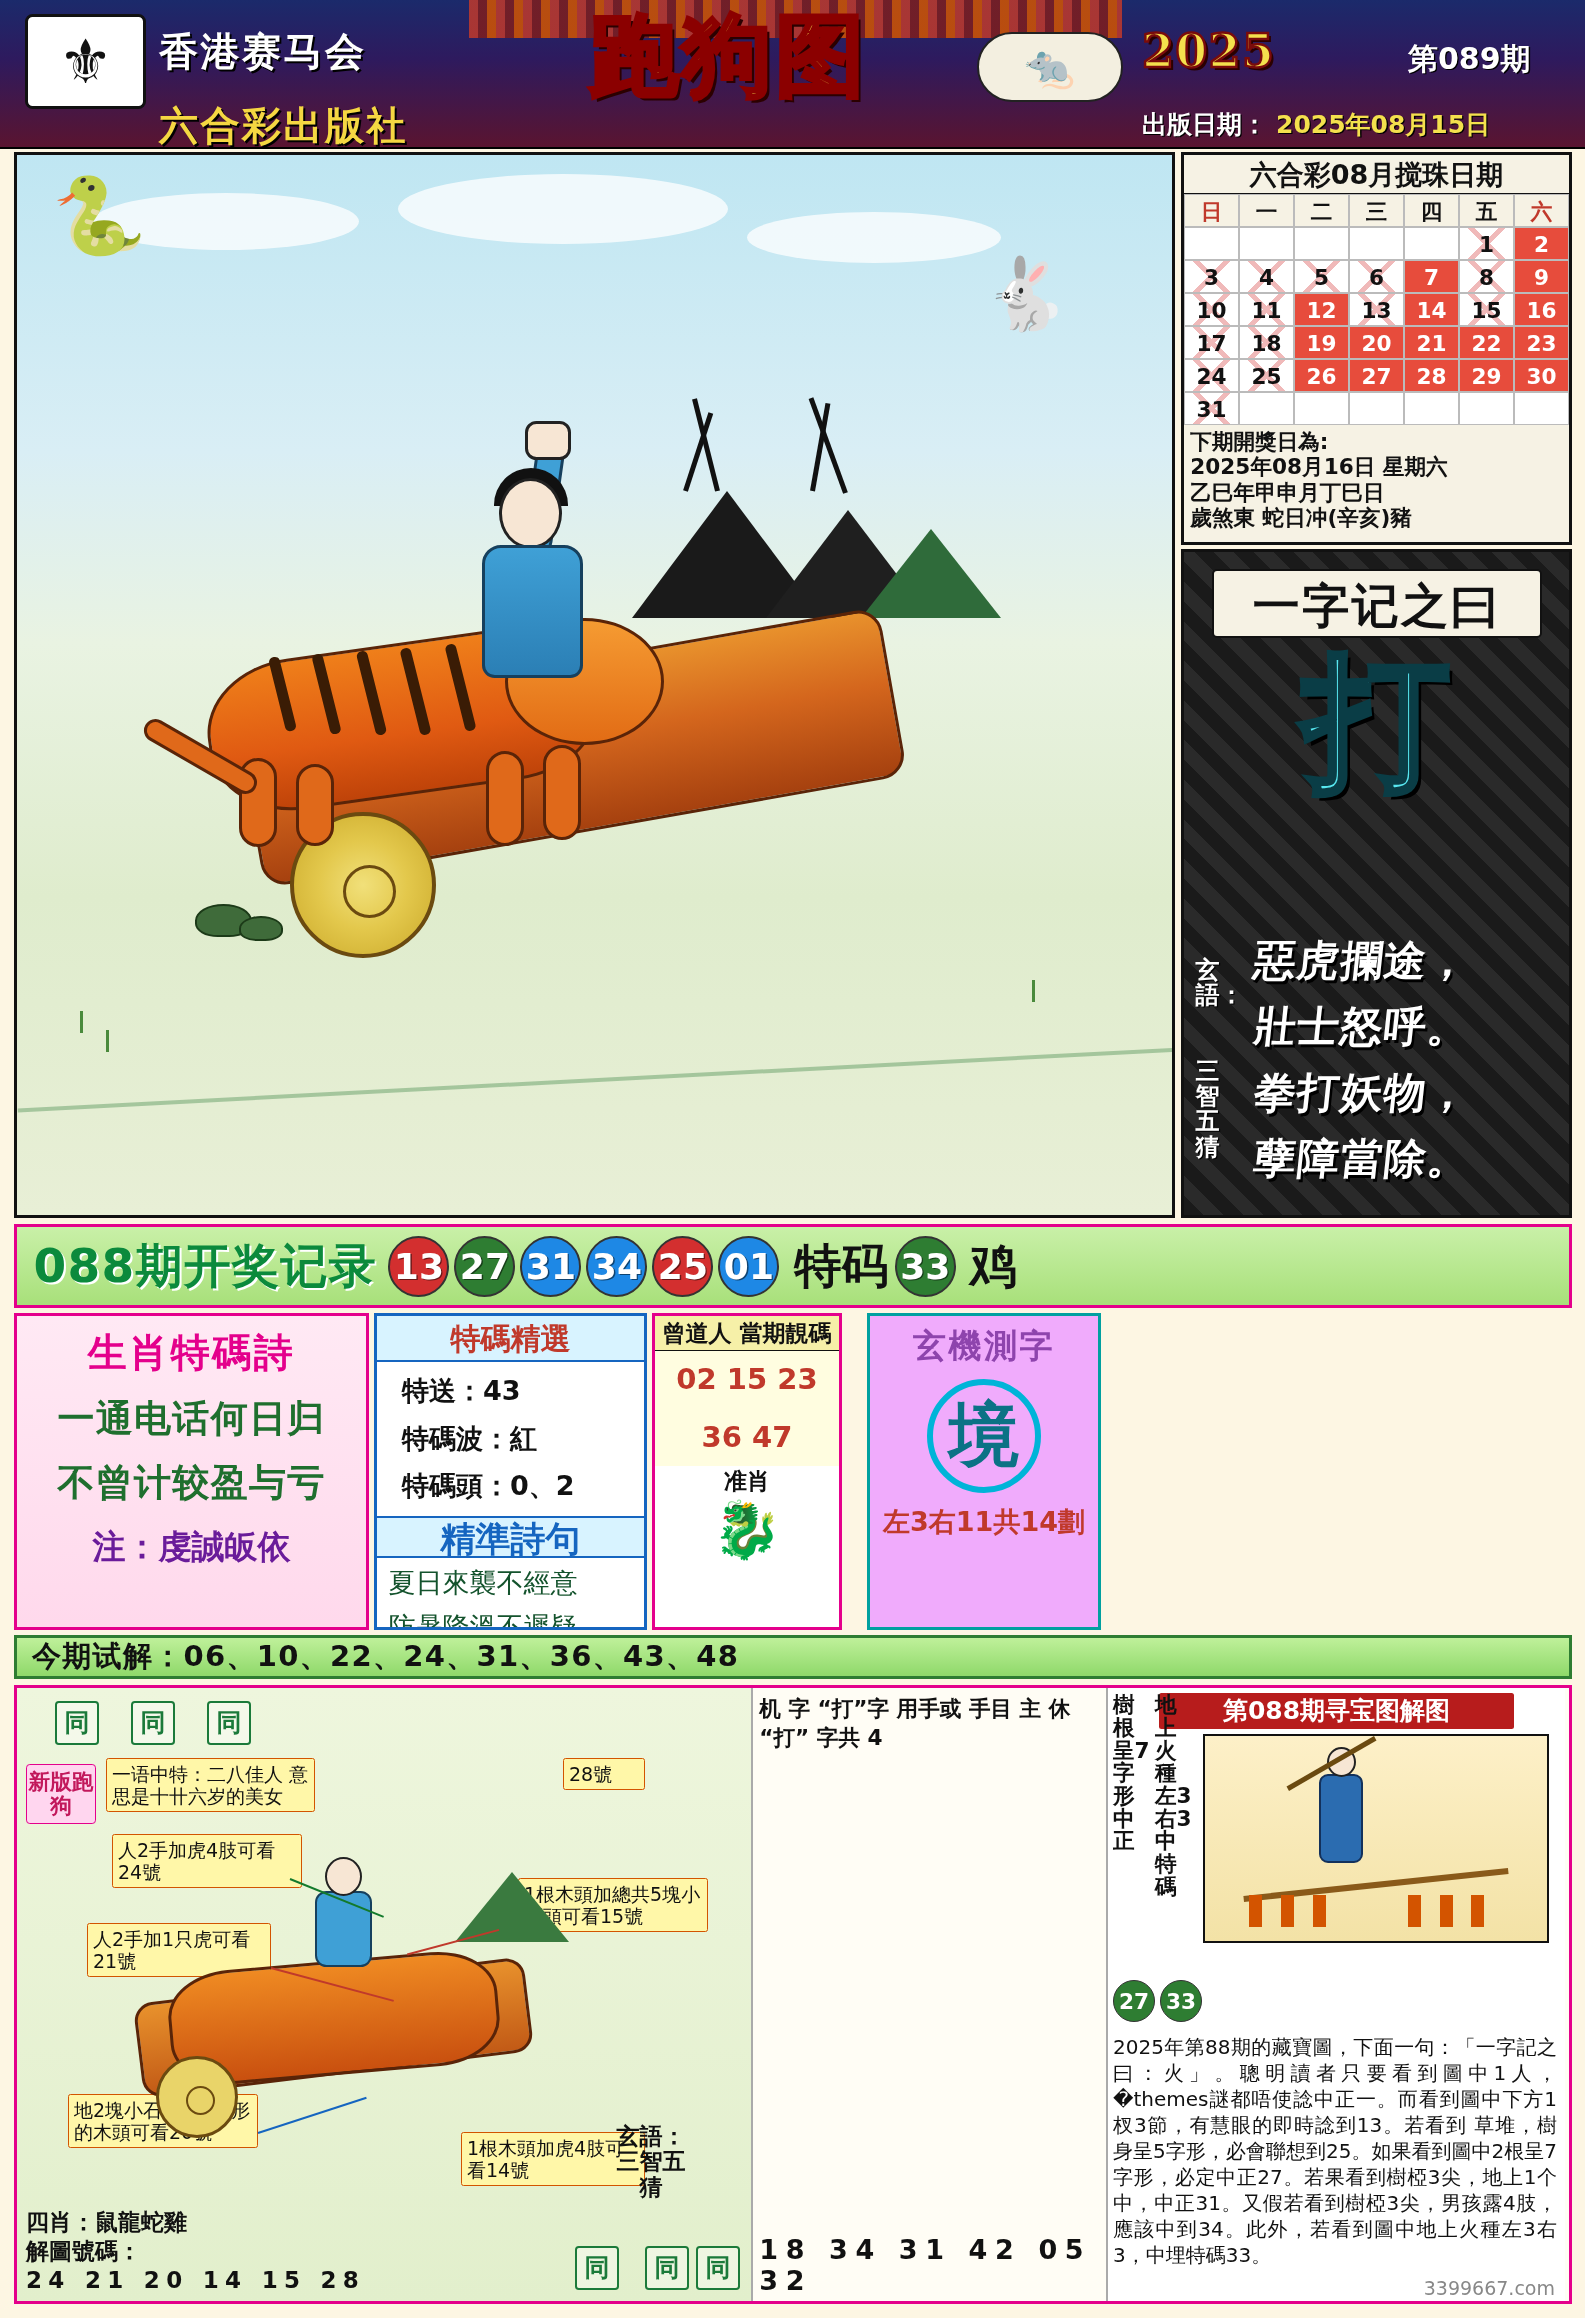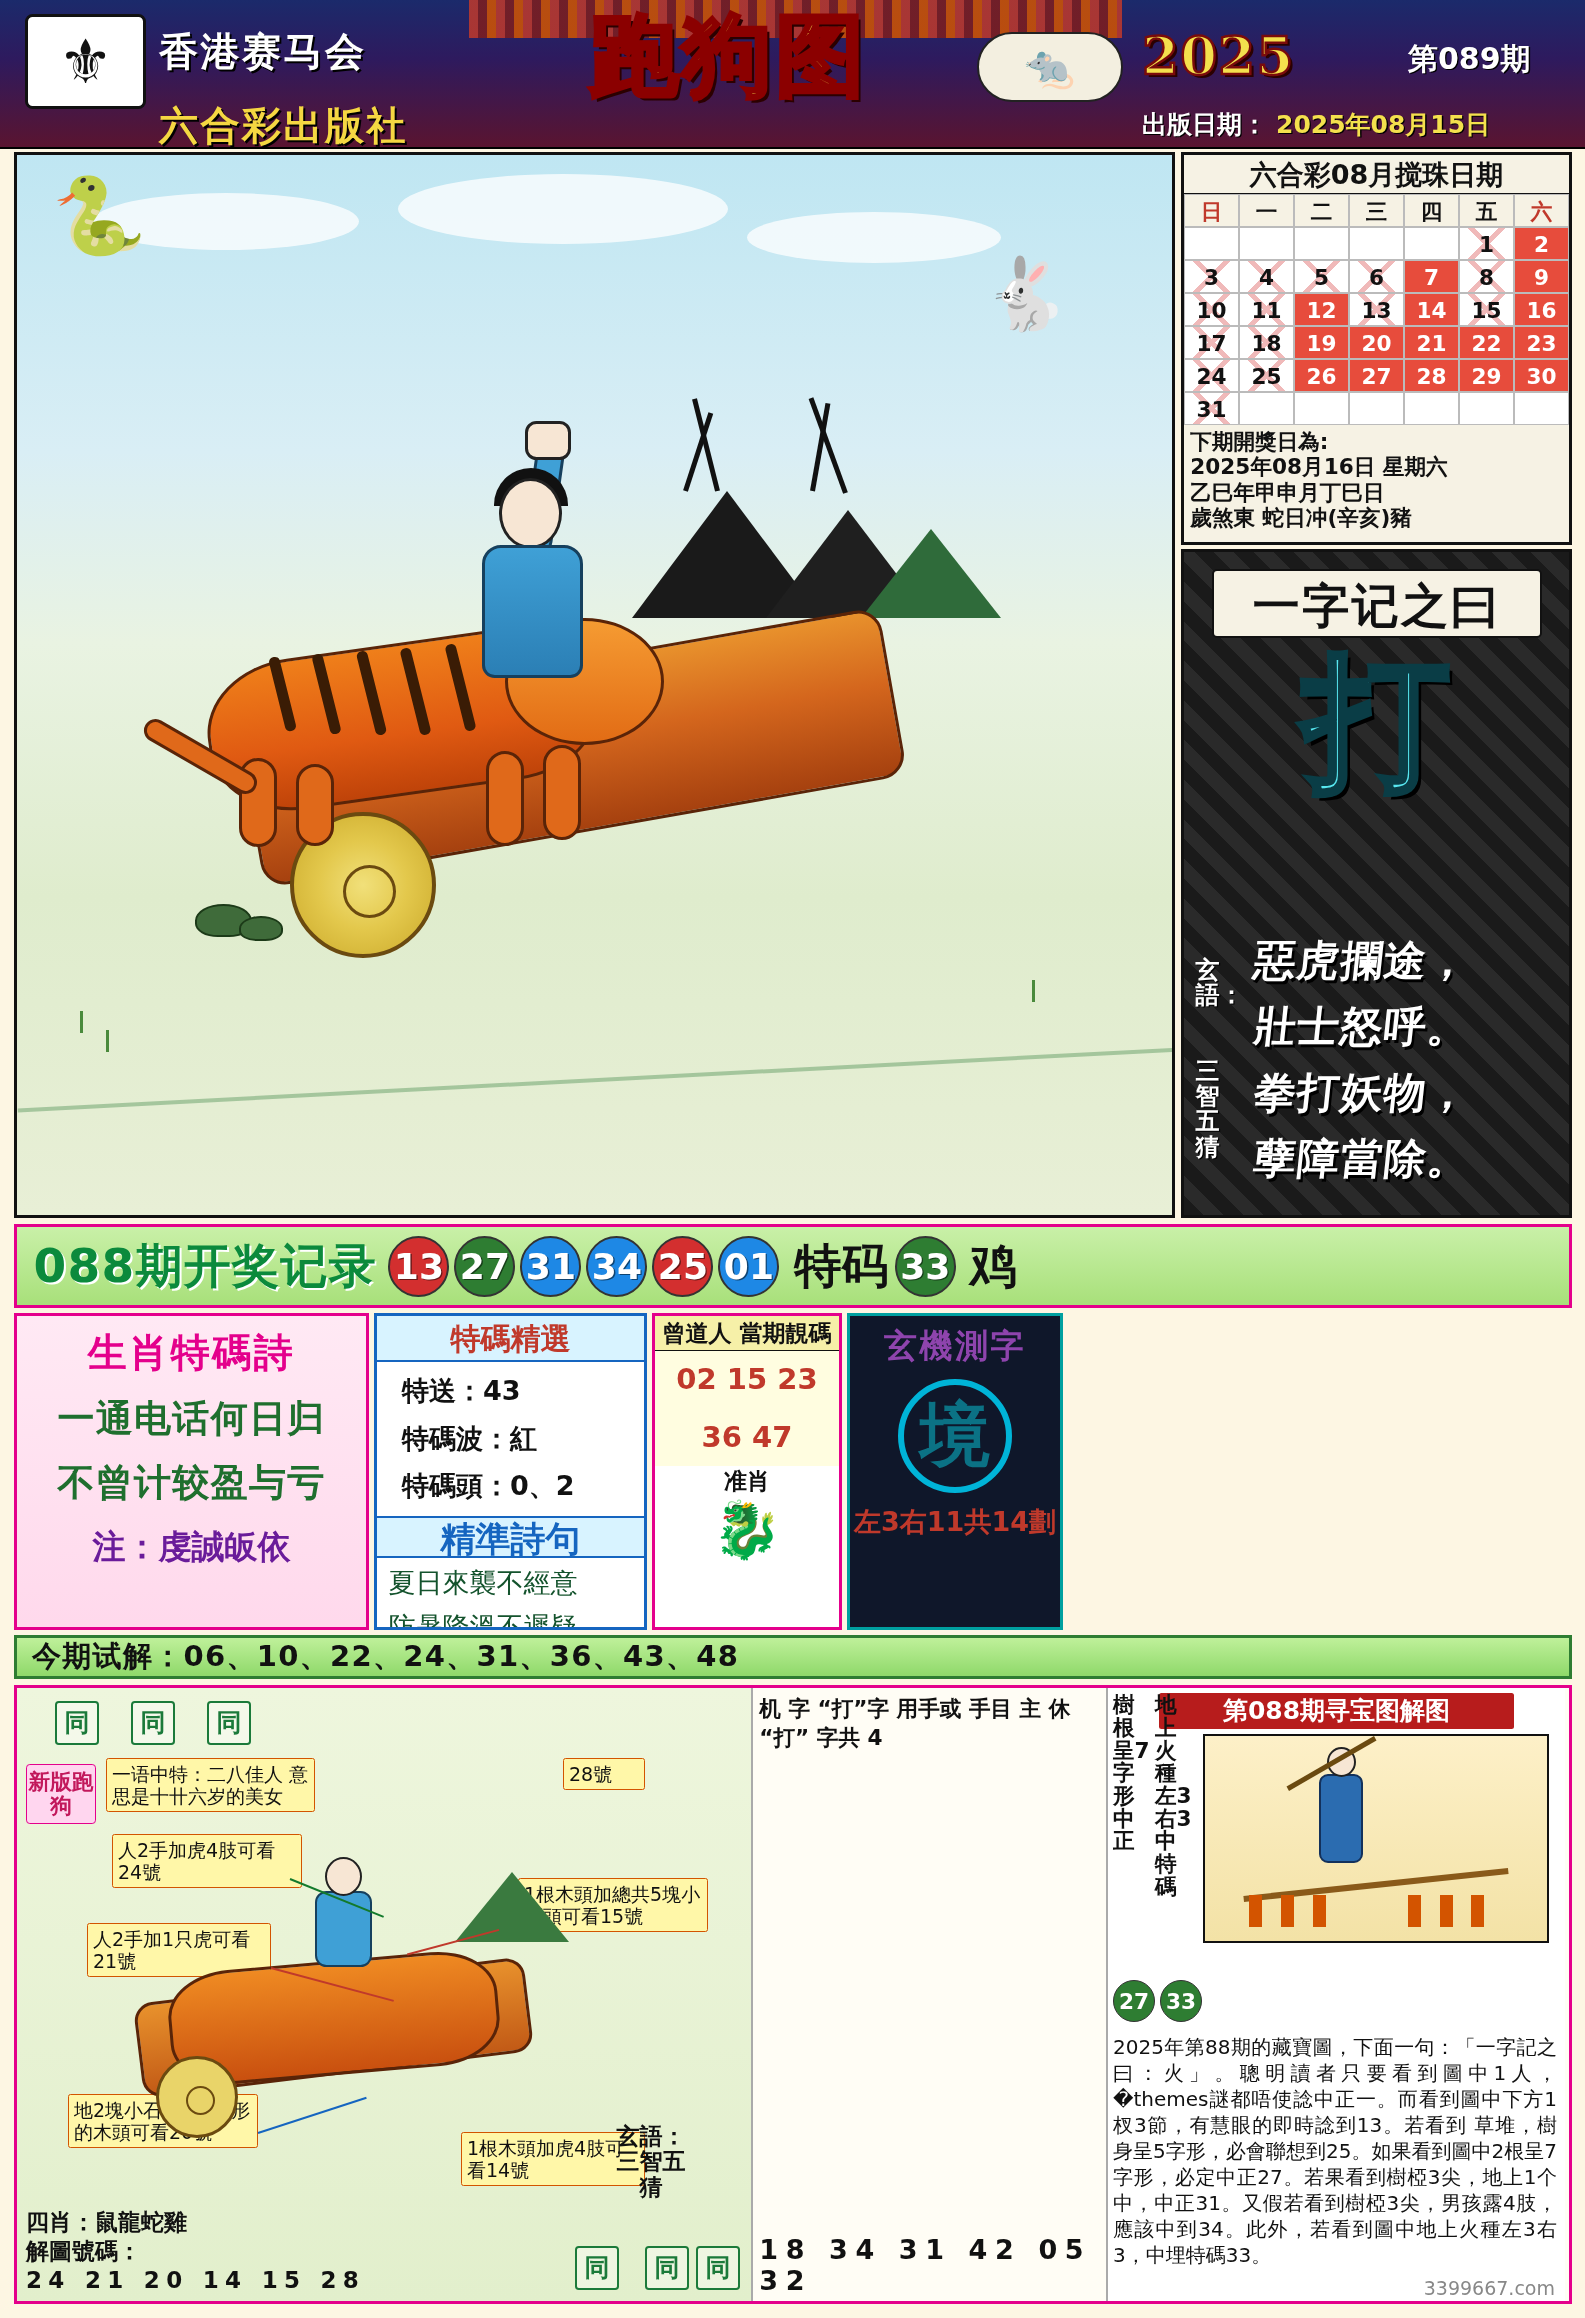--- a/index.html
+++ b/index.html
@@ -59,21 +59,21 @@
     letter-spacing:3.8px;
   }
   .hdr-rat {
     position:absolute; left:977px; top:32px; width:146px; height:70px;
     background:#f3efe0; border:2.5px solid #222; border-radius:38px;
     display:flex; align-items:center; justify-content:center;
     font-size:41px;
   }
   .hdr-year {
     position:absolute; left:1142px; top:24px;
-    font-size:53px; font-weight:bold; color:#f4e04d;
+    font-size:46px; font-weight:bold; color:#f4e04d;
     font-family:"DejaVu Serif", serif;
     -webkit-text-stroke:2.5px #7a0b0b;
     text-shadow:3.2px 3.2px 0 #2b0000;
     letter-spacing:1.3px;
   }
   .hdr-issue {
     position:absolute; left:1408px; top:39px;
     font-size:30px; color:#ffffff; font-weight:bold;
     text-shadow:1.3px 1.3px 0 #000;
   }
@@ -346,21 +346,21 @@
     background:#f6f0a8; color:#111; font-size:23px; font-weight:bold;
     text-align:center; line-height:1.15; padding:3.8px 0; border-bottom:1.9px solid #111;
   }
   .c4 .nums {
     font-size:29px; font-weight:bold; color:#c0392b; text-align:center;
     line-height:1.5; padding:7px 0; background:#fffde0;
   }
   .c4 .zx { font-size:23px; font-weight:bold; color:#111; text-align:center; }
   .c4 .dragon { font-size:56px; text-align:center; color:#e67e22; }
   .c5 {
-    width:216px; background:#0f172a; border-color:#00a0a0;
+    width:234px; background:#f0abfc; border-color:#00a0a0;margin-left:20px;
   }
   .c5 .t {
     font-size:33px; font-weight:bold; color:#8e44ad; text-align:center;
     letter-spacing:2.5px; margin-top:7.6px;
   }
   .c5 .circle {
     margin:10px auto 0; width:114px; height:114px; border-radius:50%;
     border:6.3px solid #00b4d8; display:flex; align-items:center; justify-content:center;
     font-size:70px; font-weight:bold; color:#0b7285;
   }

